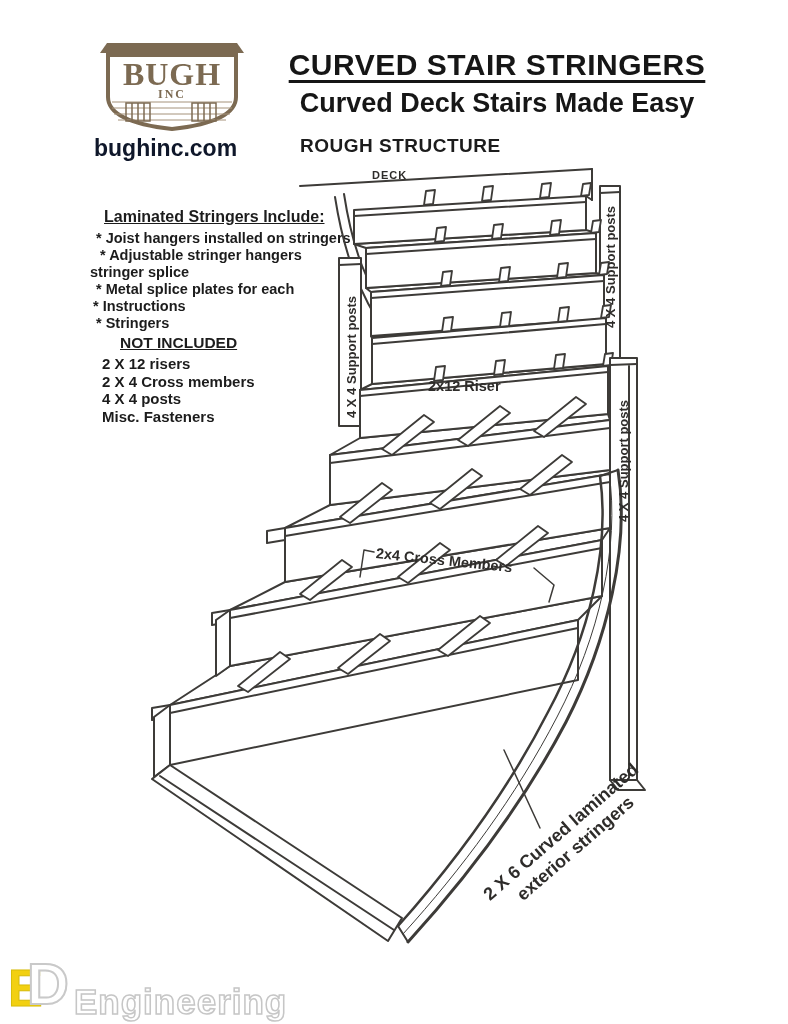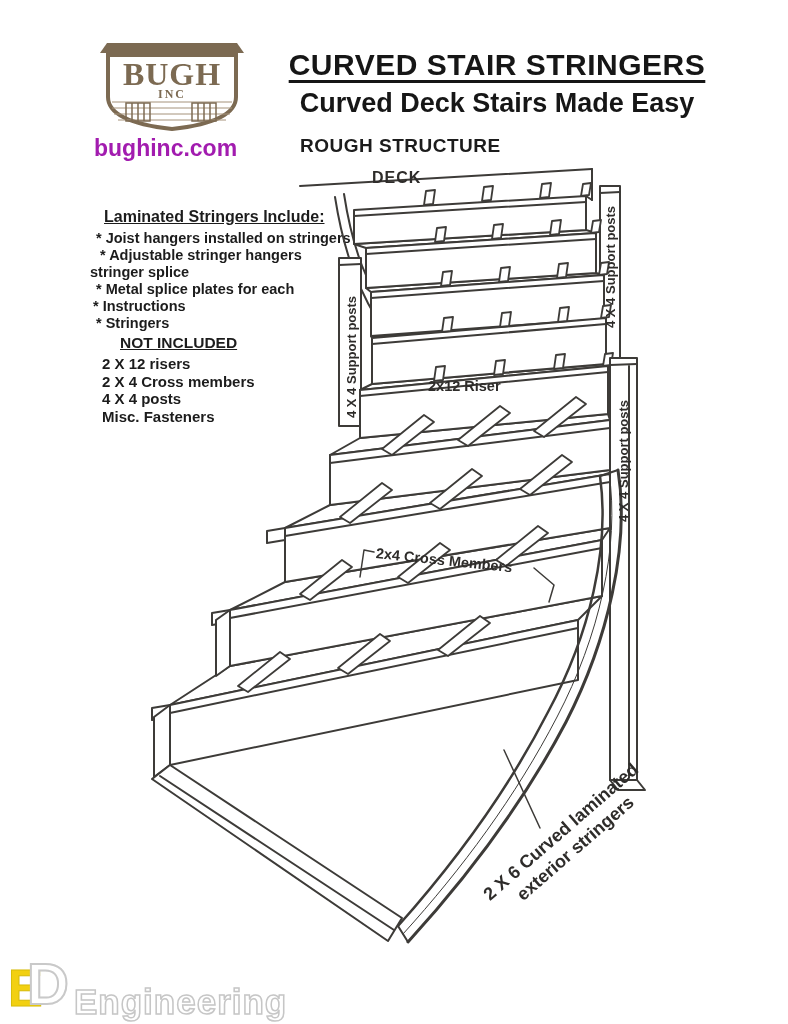--- a/index.html
+++ b/index.html
@@ -1,36 +1,36 @@
 <!DOCTYPE html>
 <html><head>
 <meta charset="utf-8">
 <style>
   html,body{margin:0;padding:0;background:#e9e9e9;}
   #page{position:relative;width:788px;height:1024px;background:#ffffff;overflow:hidden;
         font-family:"Liberation Sans", sans-serif;color:#1c1c1c;}
   .abs{position:absolute;}
   
-  #site-url{left:94px;top:135px;font-size:23px;font-weight:bold;color:#a21caf;}
+  #site-url{left:94px;top:135px;font-size:23px;font-weight:bold;color:#0f172a;}
   #main-title{left:250px;top:48px;width:494px;text-align:center;font-size:30px;font-weight:bold;
               color:#161616;text-decoration:underline;text-decoration-thickness:3px;text-underline-offset:5px;
               letter-spacing:.5px;}
   #sub-title{left:250px;top:88px;width:494px;text-align:center;font-size:27px;font-weight:bold;color:#161616;}
   #section-heading{left:300px;top:135px;width:276px;font-size:19px;font-weight:bold;
                    color:#1c1c1c;letter-spacing:.5px;}
   
   #included{left:96px;top:208px;width:262px;}
   #included .hd{font-size:16px;font-weight:bold;text-decoration:underline;margin-bottom:4px;margin-left:8px;}
   #included .it{font-size:14.5px;font-weight:bold;line-height:17px;}
   #not-included{left:102px;top:334px;width:220px;}
   #not-included .hd{font-size:15.5px;font-weight:bold;text-decoration:underline;margin-left:18px;margin-bottom:3px;}
   #not-included .it{font-size:15px;font-weight:bold;line-height:17.5px;}
   
   .dlabel{font-weight:bold;color:#2e2c2a;}
-  #deck-label{left:372px;top:169px;font-size:16px;letter-spacing:1px;}
+  #deck-label{left:372px;top:169px;font-size:11px;letter-spacing:1px;}
   #riser-label{left:428px;top:378px;font-size:14.5px;}
   #cross-label{left:376px;top:545px;font-size:14.5px;transform:rotate(6deg);transform-origin:left center;}
   #stringer-label{left:438px;top:818px;width:260px;text-align:center;font-size:18px;line-height:22px;
                   transform:rotate(-41deg);transform-origin:center center;}
   
   .wm{font-weight:bold;color:#ffffff;-webkit-text-stroke:1.5px #c6c6c6;text-shadow:0 0 1px #d8d8d8;}
   #wm-e{left:8px;top:958px;font-size:52px;color:#f2d011;-webkit-text-stroke:1px #d9bd0a;}
   #wm-d{left:27px;top:950px;font-size:58px;-webkit-text-stroke:2px #c9c9c9;}
   #wm-engineering{left:74px;top:982px;font-size:35px;letter-spacing:1px;}
   #wm-discoveries{left:112px;top:968px;font-size:21px;letter-spacing:1px;}

